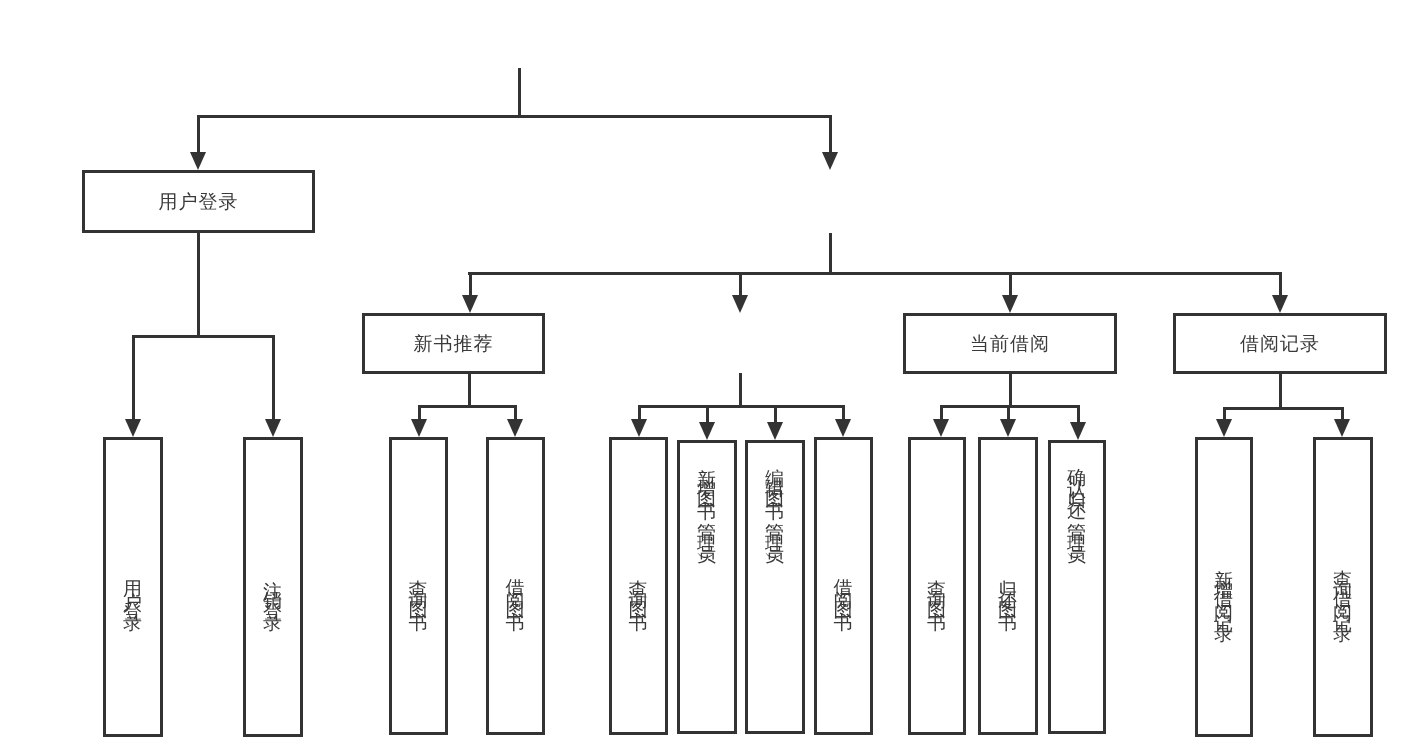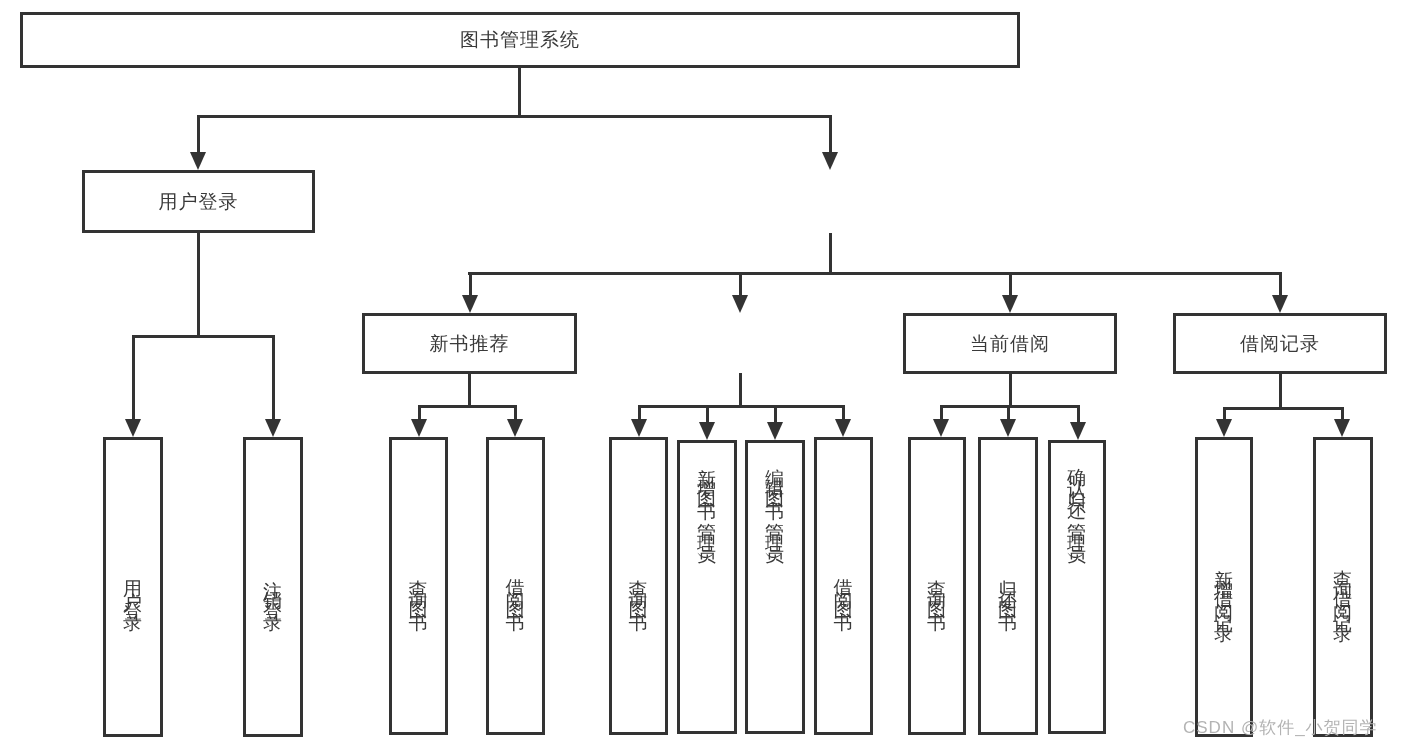--- a/index.html
+++ b/index.html
@@ -40,23 +40,20 @@
     position:absolute;left:1183px;top:716px;z-index:10;
     font-size:17px;letter-spacing:1px;color:var(--wm);
     white-space:nowrap;
   }
 </style>
 </head>
 <body>
 
 <div id="canvas">
 
-  <div class="box" style="left:20px;top:12px;width:1000px;height:56px;">
-    <span class="label">图书管理系统</span>
-  </div>
 
   <div class="vl" style="left:518px;top:68px;height:47px;"></div>
   <div class="hl" style="left:197px;top:115px;width:635px;"></div>
   <div class="vl" style="left:197px;top:115px;height:37px;"></div>
   <div class="ah" style="left:190px;top:152px;"></div>
   <div class="vl" style="left:829px;top:115px;height:37px;"></div>
   <div class="ah" style="left:822px;top:152px;"></div>
 
   <div class="box" style="left:82px;top:170px;width:233px;height:63px;">
     <span class="label">用户登录</span>
@@ -73,21 +70,21 @@
   <div class="hl" style="left:468px;top:272px;width:814px;"></div>
   <div class="vl" style="left:469px;top:272px;height:23px;"></div>
   <div class="ah" style="left:462px;top:295px;"></div>
   <div class="vl" style="left:739px;top:272px;height:23px;"></div>
   <div class="ah" style="left:732px;top:295px;"></div>
   <div class="vl" style="left:1009px;top:272px;height:23px;"></div>
   <div class="ah" style="left:1002px;top:295px;"></div>
   <div class="vl" style="left:1279px;top:272px;height:23px;"></div>
   <div class="ah" style="left:1272px;top:295px;"></div>
 
-  <div class="box" style="left:362px;top:313px;width:215px;height:61px;justify-content:center;">
+  <div class="box" style="left:362px;top:313px;width:183px;height:61px;justify-content:center;">
     <span class="label">新书推荐</span>
   </div>
   <div class="box" style="left:1173px;top:313px;width:214px;height:61px;">
     <span class="label">借阅记录</span>
   </div>
   <div class="box" style="left:903px;top:313px;width:214px;height:61px;">
     <span class="label">当前借阅</span>
   </div>
 
   <div class="vl" style="left:468px;top:374px;height:31px;"></div>
@@ -161,15 +158,14 @@
     <span class="label">确认归还（管理员）</span>
   </div>
 
   <div class="box vbox" style="left:1195px;top:437px;width:58px;height:300px;">
     <span class="label">新增借阅记录</span>
   </div>
   <div class="box vbox" style="left:1313px;top:437px;width:60px;height:300px;">
     <span class="label">查询借阅记录</span>
   </div>
 
-  <div id="watermark">CSDN @软件_小贺同学</div>
 
 </div>
 
 </body></html>

